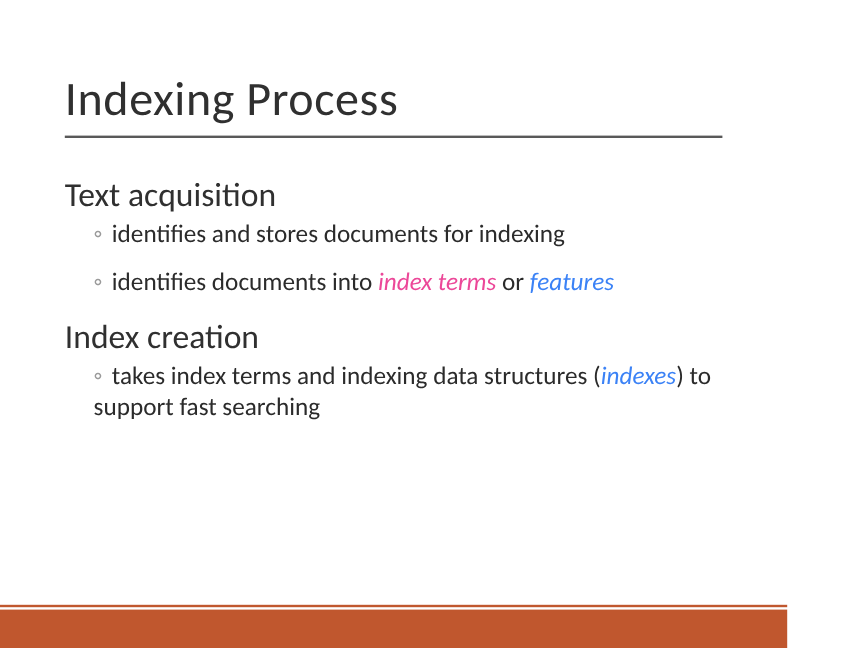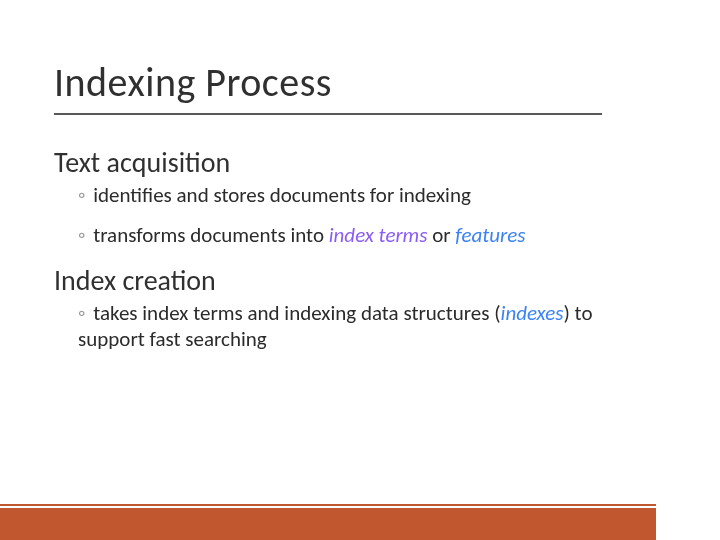--- a/index.html
+++ b/index.html
@@ -53,21 +53,21 @@
     line-height: 1.25;
     font-weight: 400;
     color: #2b2b2b;
     padding-left: 24px;
   }
   .sub .ring {
     color: #9a9a9a;
     margin-right: 3px;
   }
   .em-red {
-    color: #8b5cf6;
+    color: #ec4899;
     font-style: italic;
   }
   .em-dark {
     font-style: italic;
     color: #3b82f6;
   }
   .footer-bar {
     position: absolute;
     left: 0;
     right: 0;
@@ -94,21 +94,21 @@
 
     <div class="section">
       <div class="section-heading">Text acquisition</div>
       <div class="sub">
         <span class="ring">◦ </span><span>identifies and stores documents for indexing</span>
       </div>
     </div>
 
     <div class="section">
       <div class="sub">
-        <span class="ring">◦ </span><span>transforms documents into </span><span class="em-red">index terms</span><span> or </span><span class="em-dark">features</span>
+        <span class="ring">◦ </span><span>identifies documents into </span><span class="em-red">index terms</span><span> or </span><span class="em-dark">features</span>
       </div>
     </div>
 
     <div class="section">
       <div class="section-heading">Index creation</div>
       <div class="sub">
         <span class="ring">◦ </span><span>takes index terms and indexing data structures (</span><span class="em-dark">indexes</span><span>) to support fast searching</span>
       </div>
     </div>
 

